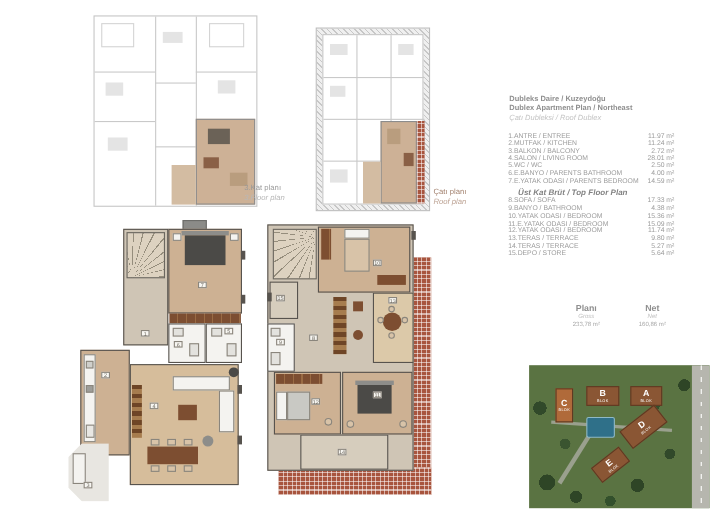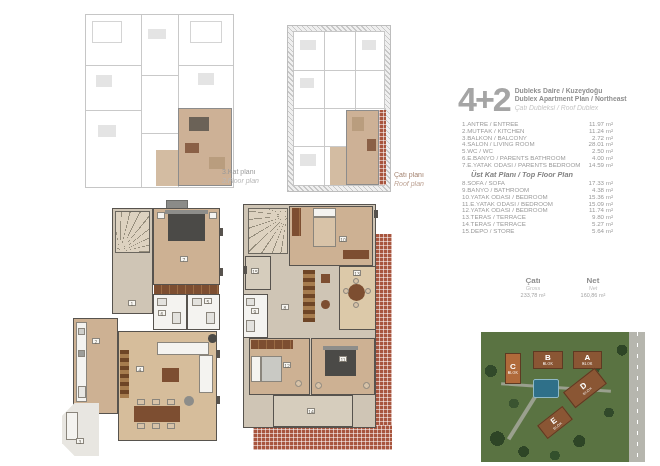--- a/index.html
+++ b/index.html
@@ -149,21 +149,20 @@
       <div class="brick" style="position:absolute;left:85px;top:78px;width:7px;height:75px;"></div>
     </div>
   </div>
 
   <div class="abs planlabel rooflabel" style="left:394px;top:170px;">
     <div>Çatı planı</div>
     <div class="en">Roof plan</div>
   </div>
 
   <div class="abs hdr">
-    <div class="big">4+2</div>
     <div class="hlines">
       <div class="hl">Dubleks Daire / Kuzeydoğu</div>
       <div class="hl">Dublex Apartment Plan / Northeast</div>
       <div class="hl3">Çatı Dubleksi / Roof Dublex</div>
     </div>
   </div>
 
   <div class="abs list">
     <div class="row">
         <span>1.ANTRE / ENTREE</span>
@@ -186,21 +185,21 @@
         <span class="ra">2.50 m²</span>
       </div>
     <div class="row">
         <span>6.E.BANYO / PARENTS BATHROOM</span>
         <span class="ra">4.00 m²</span>
       </div>
     <div class="row">
         <span>7.E.YATAK ODASI / PARENTS BEDROOM</span>
         <span class="ra">14.59 m²</span>
       </div>
-    <div class="sec" style="margin-top:2px;">Üst Kat Planı / Top Floor Plan</div>
+    <div class="sec" style="margin-top:2px;">Üst Kat Brüt / Top Floor Plan</div>
     <div class="row">
         <span>8.SOFA / SOFA</span>
         <span class="ra">17.33 m²</span>
       </div>
     <div class="row">
         <span>9.BANYO / BATHROOM</span>
         <span class="ra">4.38 m²</span>
       </div>
     <div class="row">
         <span>10.YATAK ODASI / BEDROOM</span>
@@ -223,21 +222,21 @@
         <span class="ra">5.27 m²</span>
       </div>
     <div class="row">
         <span>15.DEPO / STORE</span>
         <span class="ra">5.64 m²</span>
       </div>
   </div>
 
   <div class="abs totals">
     <div class="tcol">
-      <div class="tlab">Çatı</div>
+      <div class="tlab">Planı</div>
       <div class="tsub">Gross</div>
       <div class="tval">233,78 m²</div>
     </div>
     <div class="tcol">
       <div class="tlab">Net</div>
       <div class="tsub">Net</div>
       <div class="tval">160,86 m²</div>
     </div>
   </div>
 

